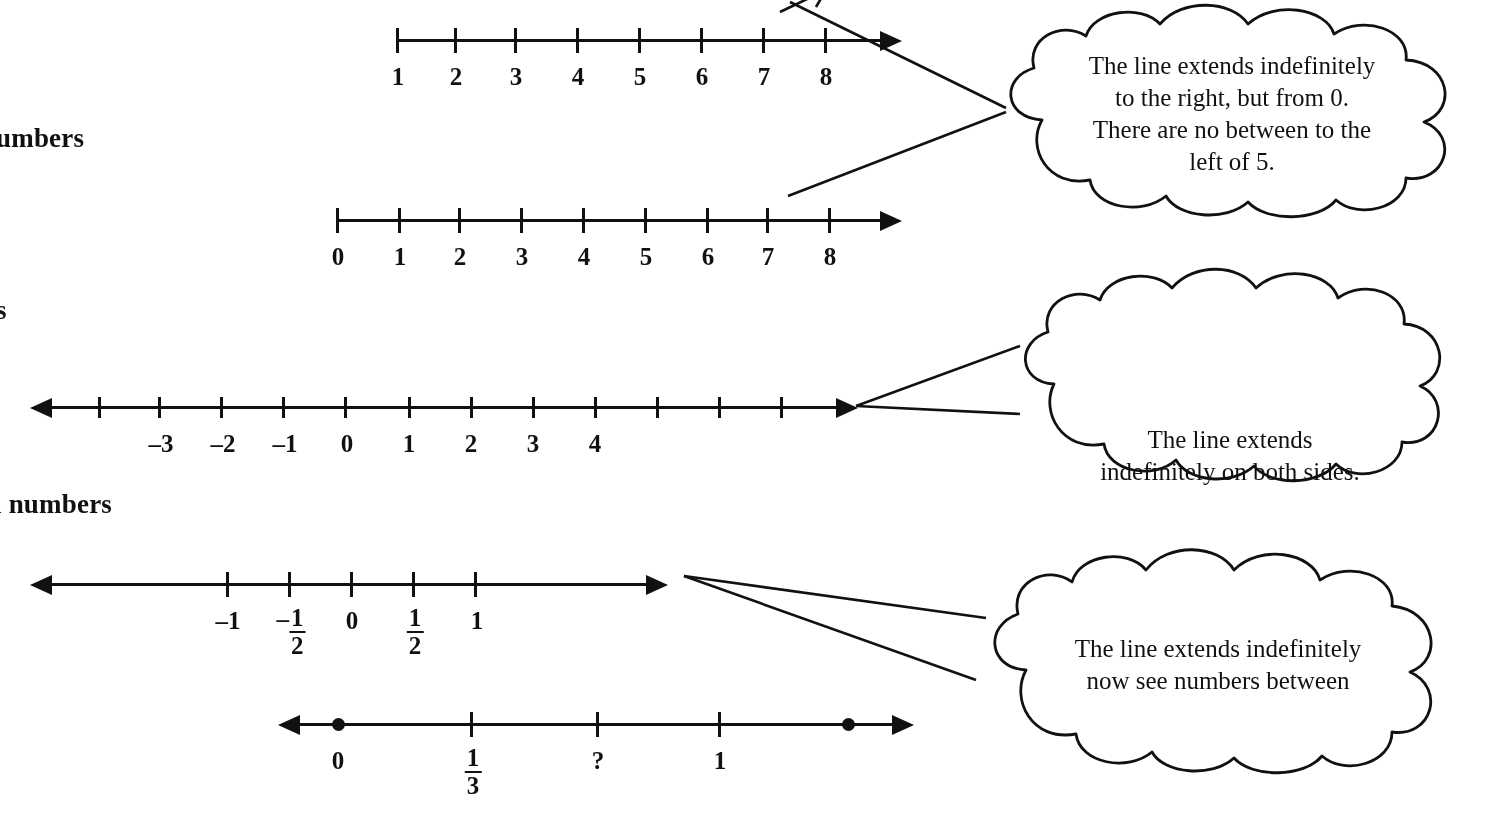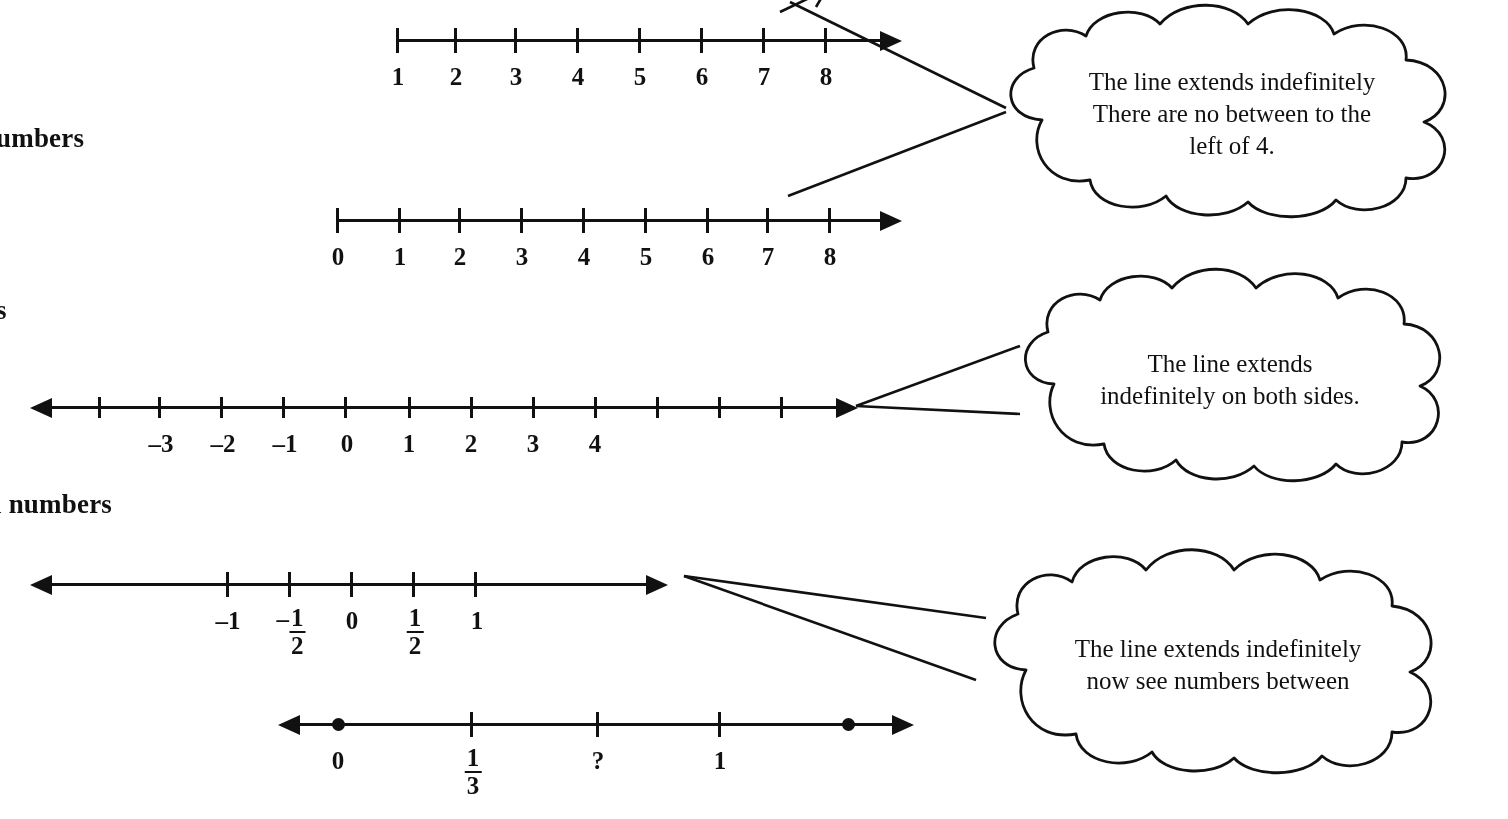--- a/index.html
+++ b/index.html
@@ -280,22 +280,23 @@
         C 478,128 464,176 424,170
         C 424,200 376,212 354,192
         C 336,214 284,214 266,194
         C 244,214 196,210 184,188
         C 160,208 112,200 108,172
         C 66,180 44,140 60,112 Z" fill="#ffffff" stroke="#111" stroke-width="2.8" stroke-linejoin="round"></path>
     </svg>
     <div class="txt" style="width:500px;height:212px;">
       <div>
         <div>The line extends indefinitely</div>
+        <div>to the right, but from 0.</div>
         <div>There are no between to the</div>
-        <div>left of 4.</div>
+        <div>left of 5.</div>
       </div>
     </div>
   </div>
 
   <div class="cloud" style="left:1000px;top:272px;width:460px;height:216px;">
     <svg width="460" height="216" viewBox="0 0 460 216">
       <path d="
         M 54,112
         C 18,110 16,70 48,60
         C 40,30 76,12 100,28
@@ -304,21 +305,21 @@
         C 282,-8 330,0 338,26
         C 366,6 408,22 404,52
         C 444,54 452,102 420,114
         C 452,128 440,176 402,170
         C 402,200 356,212 336,192
         C 318,214 270,214 254,194
         C 232,214 188,210 176,188
         C 154,208 108,200 104,172
         C 62,180 40,140 54,112 Z" fill="#ffffff" stroke="#111" stroke-width="2.8" stroke-linejoin="round"></path>
     </svg>
-    <div class="txt" style="width:460px;height:216px;">
+    <div class="txt" style="width:460px;height:216px;align-items:flex-end;">
       <div>
         <div>The line extends</div>
         <div>indefinitely on both sides.</div>
       </div>
     </div>
   </div>
 
   <div class="cloud" style="left:968px;top:552px;width:500px;height:226px;">
     <svg width="500" height="226" viewBox="0 0 500 226">
       <path d="

